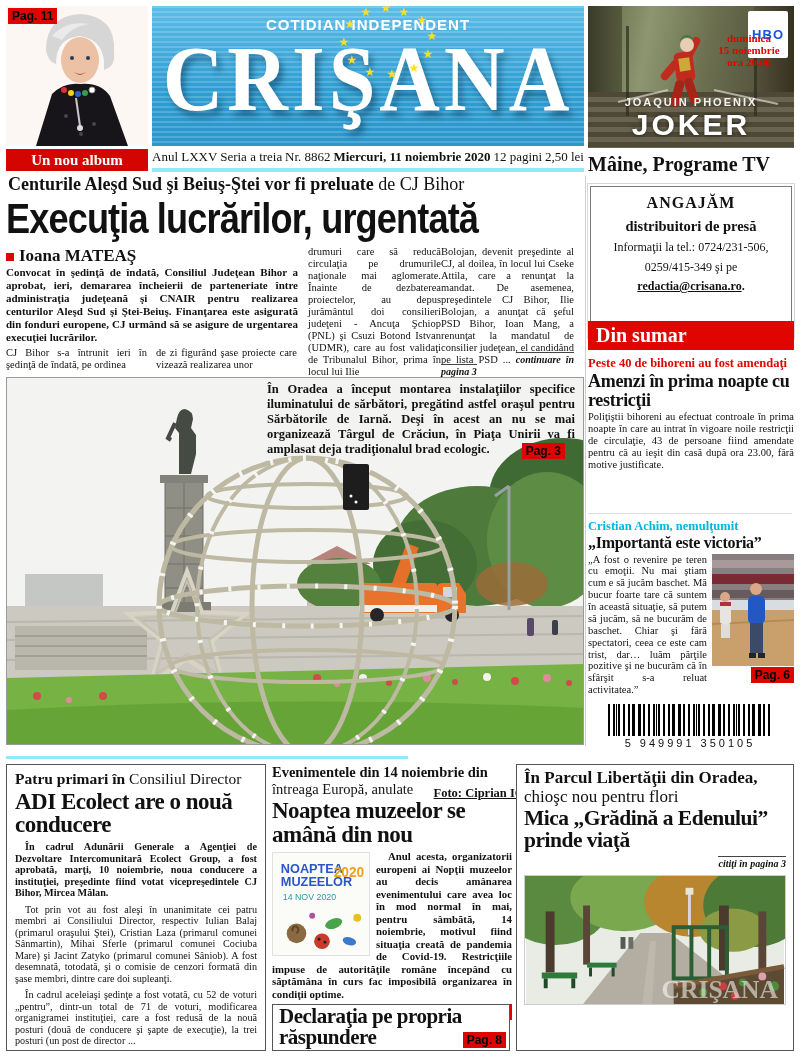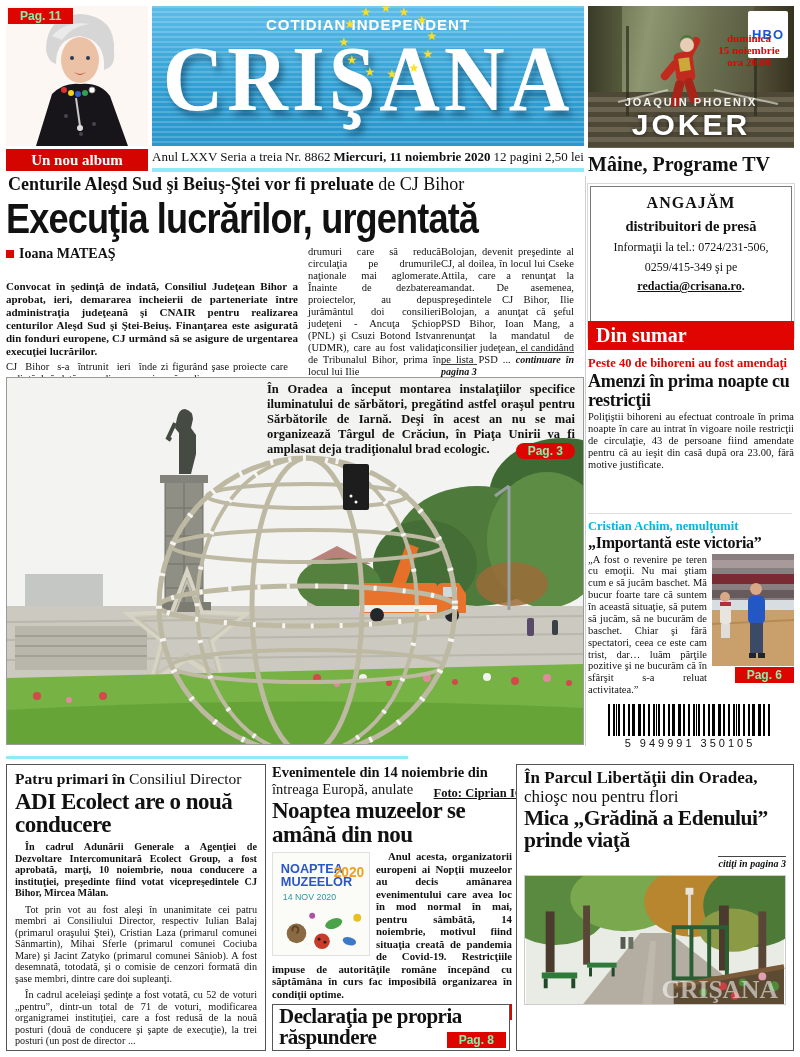--- a/index.html
+++ b/index.html
@@ -1,20 +1,20 @@
 <!DOCTYPE html>
 <html><head>
 <meta charset="utf-8">
 <style>
   * { margin:0; padding:0; box-sizing:border-box; }
   html,body { background:#ffffff; }
   body { width:800px; height:1057px; font-family:"Liberation Serif", serif; color:#111; position:relative; overflow:hidden; }
   .abs { position:absolute; }
   .just { text-align:justify; text-justify:inter-word; }
-  .badge { display:inline-block; background:#dd0500; color:#86efac; font-family:"Liberation Sans",sans-serif; font-weight:bold; font-size:12px; line-height:16px; padding:0 12px; }
+  .badge { display:inline-block; background:#dd0500; color:#000000; font-family:"Liberation Sans",sans-serif; font-weight:bold; font-size:12px; line-height:16px; padding:0 4px; }
   
   #promo { left:6px; top:6px; width:142px; height:166px; }
   #promo .photo { position:relative; width:142px; height:140px; background:#fdf8f6; overflow:hidden; }
   #promo .pbadge { position:absolute; left:2px; top:2px; }
   #promo .caption { margin-top:3px; height:22px; background:#d40500; color:#ffffff; font-weight:bold; font-size:15px; text-align:center; line-height:22px; }
   
   #masthead { left:152px; top:6px; width:432px; height:140px;
     background:linear-gradient(180deg,#5cbce8 0%,#2f9ed2 60%,#2b97cc 100%); position:absolute; overflow:hidden; }
   #masthead .stripes { position:absolute; inset:0; background:repeating-linear-gradient(180deg,rgba(255,255,255,.18) 0 2px,rgba(0,0,0,0) 2px 5px); }
   #masthead .tagline { position:absolute; top:10px; width:100%; text-align:center; color:#fff; font-family:"Liberation Sans",sans-serif; font-weight:bold; font-size:15px; letter-spacing:1px; z-index:3; }
@@ -36,24 +36,24 @@
   #tv-ad .actor { position:absolute; left:0; bottom:40px; width:100%; text-align:center; color:#f2f2ee; font-family:"Liberation Sans",sans-serif; font-weight:bold; font-size:11px; letter-spacing:2px; }
   #tv-ad .movie { position:absolute; left:0; bottom:6px; width:100%; text-align:center; color:#fff; font-family:"Liberation Sans",sans-serif; font-weight:bold; font-size:30px; letter-spacing:3px; text-shadow:0 0 4px rgba(0,0,0,.6); }
   #tv-ad .caption { margin-top:5px; font-weight:bold; font-size:20px; }
   
   #lead-article { left:6px; top:174px; width:578px; position:absolute; }
   #lead-article .kicker { font-size:18px; margin-left:2px; }
   #lead-article .kicker .b { font-weight:bold; }
   #lead-article .headline { font-family:"Liberation Sans",sans-serif; font-weight:bold; font-size:42px; letter-spacing:-1px; white-space:nowrap; transform:scaleX(.86); transform-origin:0 50%; line-height:46px; margin-top:1px; }
   #lead-article .cols { display:flex; gap:10px; margin-top:4px; }
   #lead-article .lblock { width:292px; }
-  #lead-article .byline { font-size:14px; font-weight:bold; margin-bottom:18px; }
+  #lead-article .byline { font-size:17px; font-weight:bold; margin-bottom:0; }
   #lead-article .sq { display:inline-block; width:8px; height:8px; background:#dd0500; margin-right:5px; }
   #lead-article .lead { font-weight:bold; font-size:11px; line-height:1.18; }
-  #lead-article .minis { display:flex; margin-top:3px;align-items:flex-end; }
+  #lead-article .minis { display:flex; gap:9px; margin-top:3px;align-items:flex-end; }
   #lead-article .minis div { width:141px; font-size:10.5px; line-height:1.14; }
   #lead-article .rblock { width:276px; display:flex; }
   #lead-article .rblock .c { width:133px; font-size:10.5px; line-height:1.14; }
   .cont { font-style:italic; font-weight:bold; font-size:10px; border-top:1px solid #444; padding-top:1px; }
   
   #vrule { left:585px; top:176px; width:1px; height:570px; background:#cfcfcf; position:absolute; }
   #hiring { left:590px; top:186px; width:202px; height:150px; border:1px solid #7a7a7a; outline:1px solid #d8d8d8; outline-offset:2px; text-align:center; padding-top:7px; position:absolute; background:#fff; }
   #hiring .t { font-weight:bold; font-size:16px; letter-spacing:1px; }
   #hiring .s { font-weight:bold; font-size:14.5px; margin-top:6px; }
   #hiring .l { font-size:12px; margin-top:5px; }
@@ -77,21 +77,21 @@
   
   #barcode { left:600px; top:704px; width:180px; text-align:center; position:absolute; }
   #barcode .bars { height:32px; margin:0 8px;
     background:repeating-linear-gradient(90deg,#000 0 2px,#fff 2px 5px),repeating-linear-gradient(90deg,#000 0 1px,#fff 1px 8px);
     background-blend-mode:multiply; }
   #barcode .digits { font-family:"Liberation Sans",sans-serif; font-size:11px; letter-spacing:3px; margin-top:1px; }
   
   #main-photo { left:6px; top:377px; width:578px; height:368px; border:1px solid #9a9a9a; position:absolute; overflow:hidden; background:#f3f4f2; }
   #main-photo svg { display:block; }
   #photo-caption { position:absolute; left:260px; top:4px; width:310px; font-weight:bold; font-size:12.5px; line-height:1.2; text-align:justify; z-index:5; padding-right:2px; }
-  #photo-caption .cbadge { position:absolute; right:2px; bottom:-2px;border-radius:8px; }
+  #photo-caption .cbadge { position:absolute; right:12px; bottom:-2px; }
   #photo-credit { left:6px; top:786px; width:578px; text-align:right; padding-right:34px; font-weight:bold; font-size:12.5px; position:absolute;text-decoration:underline; }
   #cyan-line2 { left:6px; top:756px; width:402px; height:3px; background:#8fe9f6; position:absolute; }
   
   .boxed { border:1px solid #555; background:#fff; }
   #eco-box { left:6px; top:764px; width:260px; height:287px; padding:5px 8px; position:absolute; overflow:hidden; }
   #eco-box .kicker { font-size:15.5px; }
   #eco-box .kicker .b { font-weight:bold; }
   #eco-box .head { font-weight:bold; font-size:23px; line-height:1.0; letter-spacing:-0.5px; margin-top:2px; }
   #eco-box p { font-size:10.2px; line-height:1.13; margin-top:5px; text-indent:10px; }
   #eco-box p.bold { font-weight:bold; }

